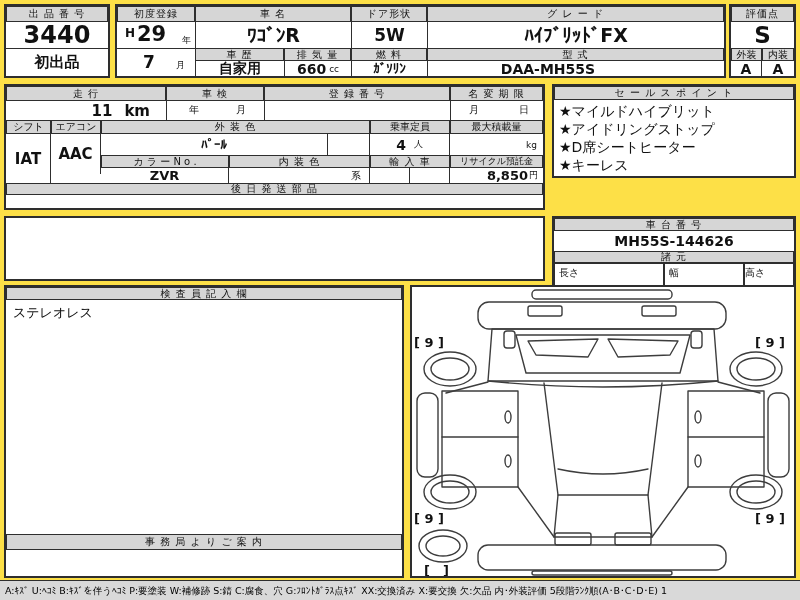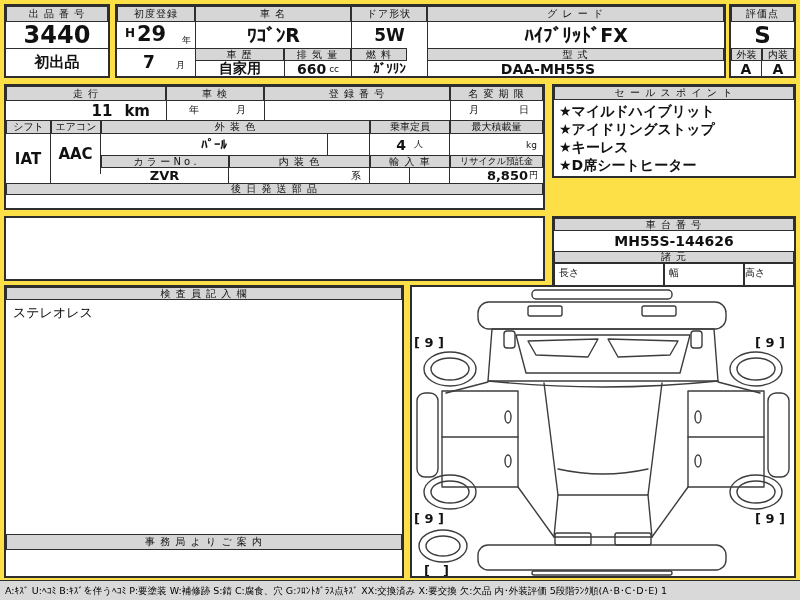--- a/index.html
+++ b/index.html
@@ -48,21 +48,21 @@
     <div class="in hdr" style="left:78px;top:42px;width:89px;height:13px">車 歴</div>
     <div class="in val" style="left:78px;top:55px;width:89px;height:15px;font-size:14px;border-left:1px solid #2e2e2e">自家用</div>
     <div class="in hdr" style="left:167px;top:42px;width:67px;height:13px">排 気 量</div>
     <div class="in val" style="left:167px;top:55px;width:67px;height:15px;border-left:1px solid #2e2e2e">
       <span style="font-size:14px;font-weight:bold">660</span>
       <span class="small" style="margin-left:3px">cc</span>
     </div>
 
     <div class="in hdr" style="left:234px;top:0;width:76px;height:16px">ドア形状</div>
     <div class="in val" style="left:234px;top:16px;width:76px;height:26px;font-size:17px;border-left:1px solid #2e2e2e">5W</div>
-    <div class="in hdr" style="left:234px;top:42px;width:56px;height:13px">燃 料</div>
+    <div class="in hdr" style="left:234px;top:42px;width:76px;height:13px">燃 料</div>
     <div class="in val" style="left:234px;top:55px;width:76px;height:15px;font-size:13px;border-left:1px solid #2e2e2e">ｶﾞｿﾘﾝ</div>
 
     <div class="in hdr" style="left:310px;top:0;width:297px;height:16px">グ レ ー ド</div>
     <div class="in val" style="left:310px;top:16px;width:297px;height:26px;font-size:19px;border-left:1px solid #2e2e2e">ﾊｲﾌﾞﾘｯﾄﾞFX</div>
     <div class="in hdr" style="left:310px;top:42px;width:297px;height:13px">型 式</div>
     <div class="in val" style="left:310px;top:55px;width:241px;height:15px;font-size:14px;border-left:1px solid #2e2e2e">DAA-MH55S</div>
   </div>
 
   <div class="box" style="left:729px;top:4px;width:67px;height:74px">
     <div class="in hdr" style="left:0;top:0;width:63px;height:16px">評価点</div>
@@ -128,25 +128,25 @@
       <span style="font-size:13px;font-weight:bold">8,850</span>
       <span class="small" style="margin-left:1px">円</span>
     </div>
 
     <div class="in hdr" style="left:0;top:97px;width:537px;height:12px">後 日 発 送 部 品</div>
     <div class="in" style="left:0;top:109px;width:537px;height:13px"></div>
   </div>
 
   <div class="box" style="left:552px;top:84px;width:244px;height:94px">
     <div class="in hdr" style="left:0;top:0;width:240px;height:14px">セ ー ル ス ポ イ ン ト</div>
-    <div class="in" style="left:5px;top:16px;width:232px;height:74px;font-size:14px;font-weight:bold;line-height:18px">
+    <div class="in" style="left:5px;top:16px;width:232px;height:74px;font-size:14px;font-weight:normal;line-height:18px">
       <div>★マイルドハイブリット</div>
       <div>★アイドリングストップ</div>
+      <div>★D席シートヒーター</div>
       <div>★キーレス</div>
-      <div>★D席シートヒーター</div>
     </div>
   </div>
 
 
   <div class="box" style="left:4px;top:216px;width:541px;height:65px">
     <div class="in" style="left:0;top:13px;width:537px;height:48px"></div>
   </div>
 
   <div class="box" style="left:552px;top:216px;width:244px;height:75px">
     <div class="in hdr" style="left:0;top:0;width:240px;height:13px">車 台 番 号</div>

